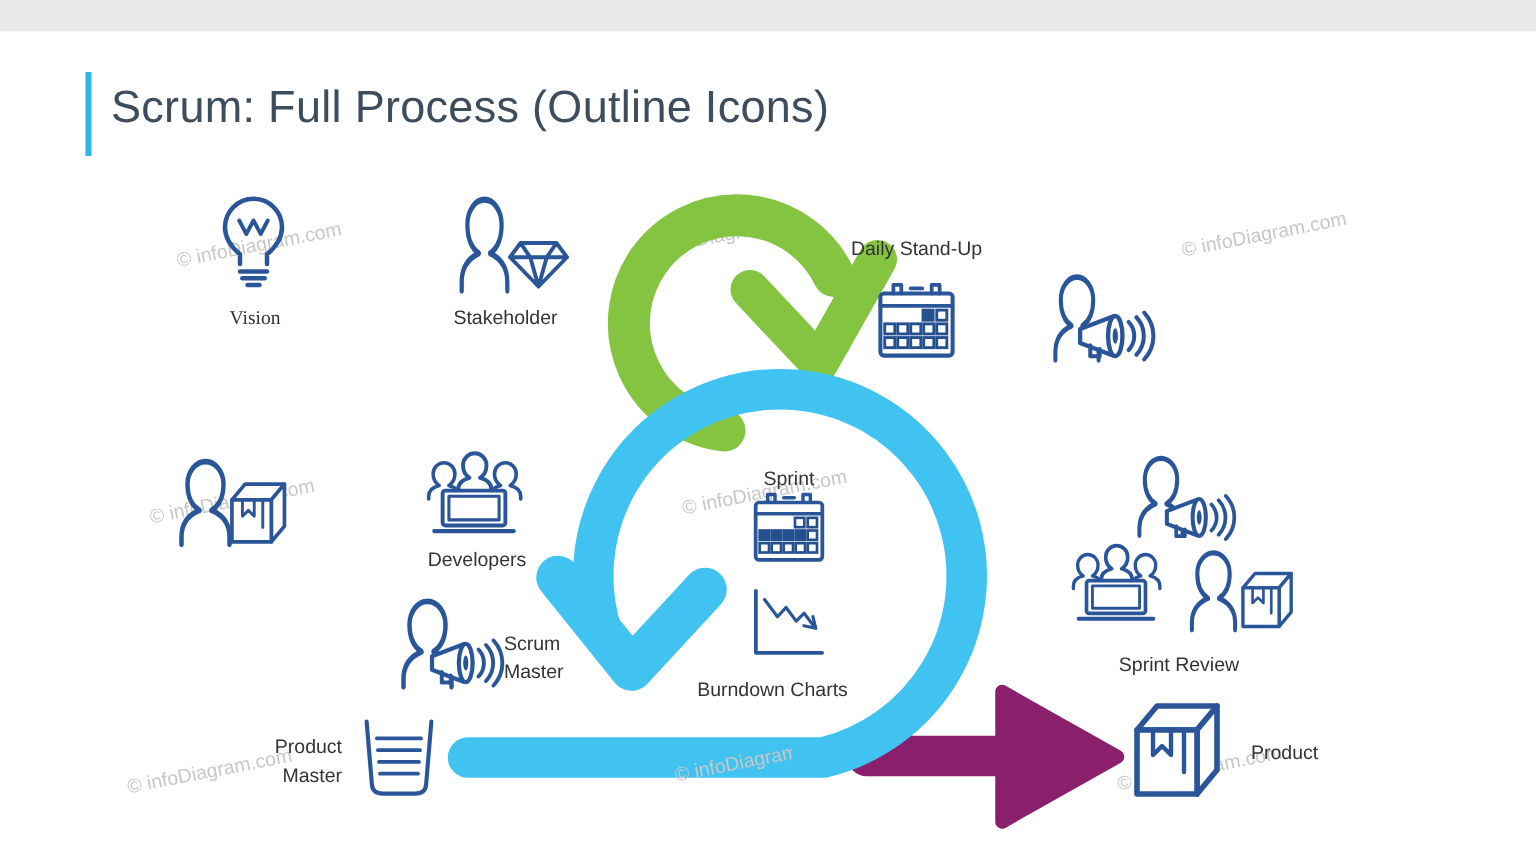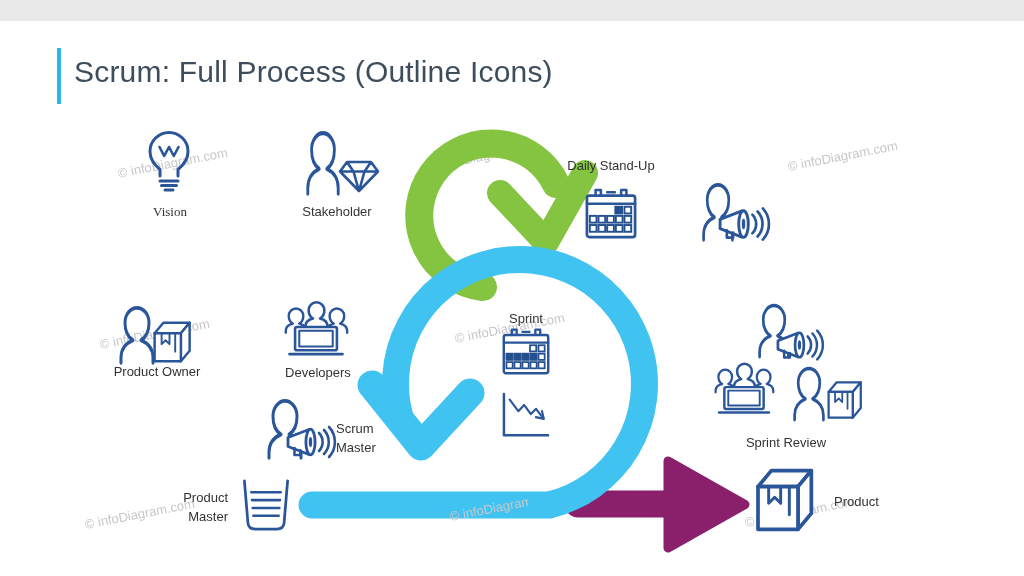--- a/index.html
+++ b/index.html
@@ -219,23 +219,23 @@
       <use href="#p-box"></use>
     </svg>
 
   <svg class="icon" style="left:755px;top:447px;width:62px;height:64px;" viewBox="0 0 46 48">
       <use href="#p-box"></use>
     </svg>
 
   <div class="lbl tc" style="left:120px;top:181px;width:100px;font-family:Liberation Serif, serif;">Vision</div>
   <div class="lbl tc" style="left:287px;top:181px;width:100px;">Stakeholder</div>
   <div class="lbl tc" style="left:551px;top:135px;width:120px;">Daily Stand-Up</div>
-  <div class="lbl tc" style="left:87px;top:341px;width:140px;">Product Owner</div>
   <div class="lbl tc" style="left:266px;top:342px;width:104px;">Developers</div>
   <div class="lbl tc" style="left:476px;top:288px;width:100px;">Sprint</div>
+  <div class="lbl tc" style="left:445px;top:429px;width:140px;">Burndown Charts</div>
   <div class="lbl" style="left:336px;top:398px;">
     <span style="display:block">Scrum</span>
     <span style="display:block">Master</span>
   </div>
   <div class="lbl tr" style="left:128px;top:467px;width:100px;">
     <span style="display:block">Product</span>
     <span style="display:block">Master</span>
   </div>
   <div class="lbl tc" style="left:716px;top:412px;width:140px;">Sprint Review</div>
   <div class="lbl" style="left:834px;top:471px;">Product</div>

